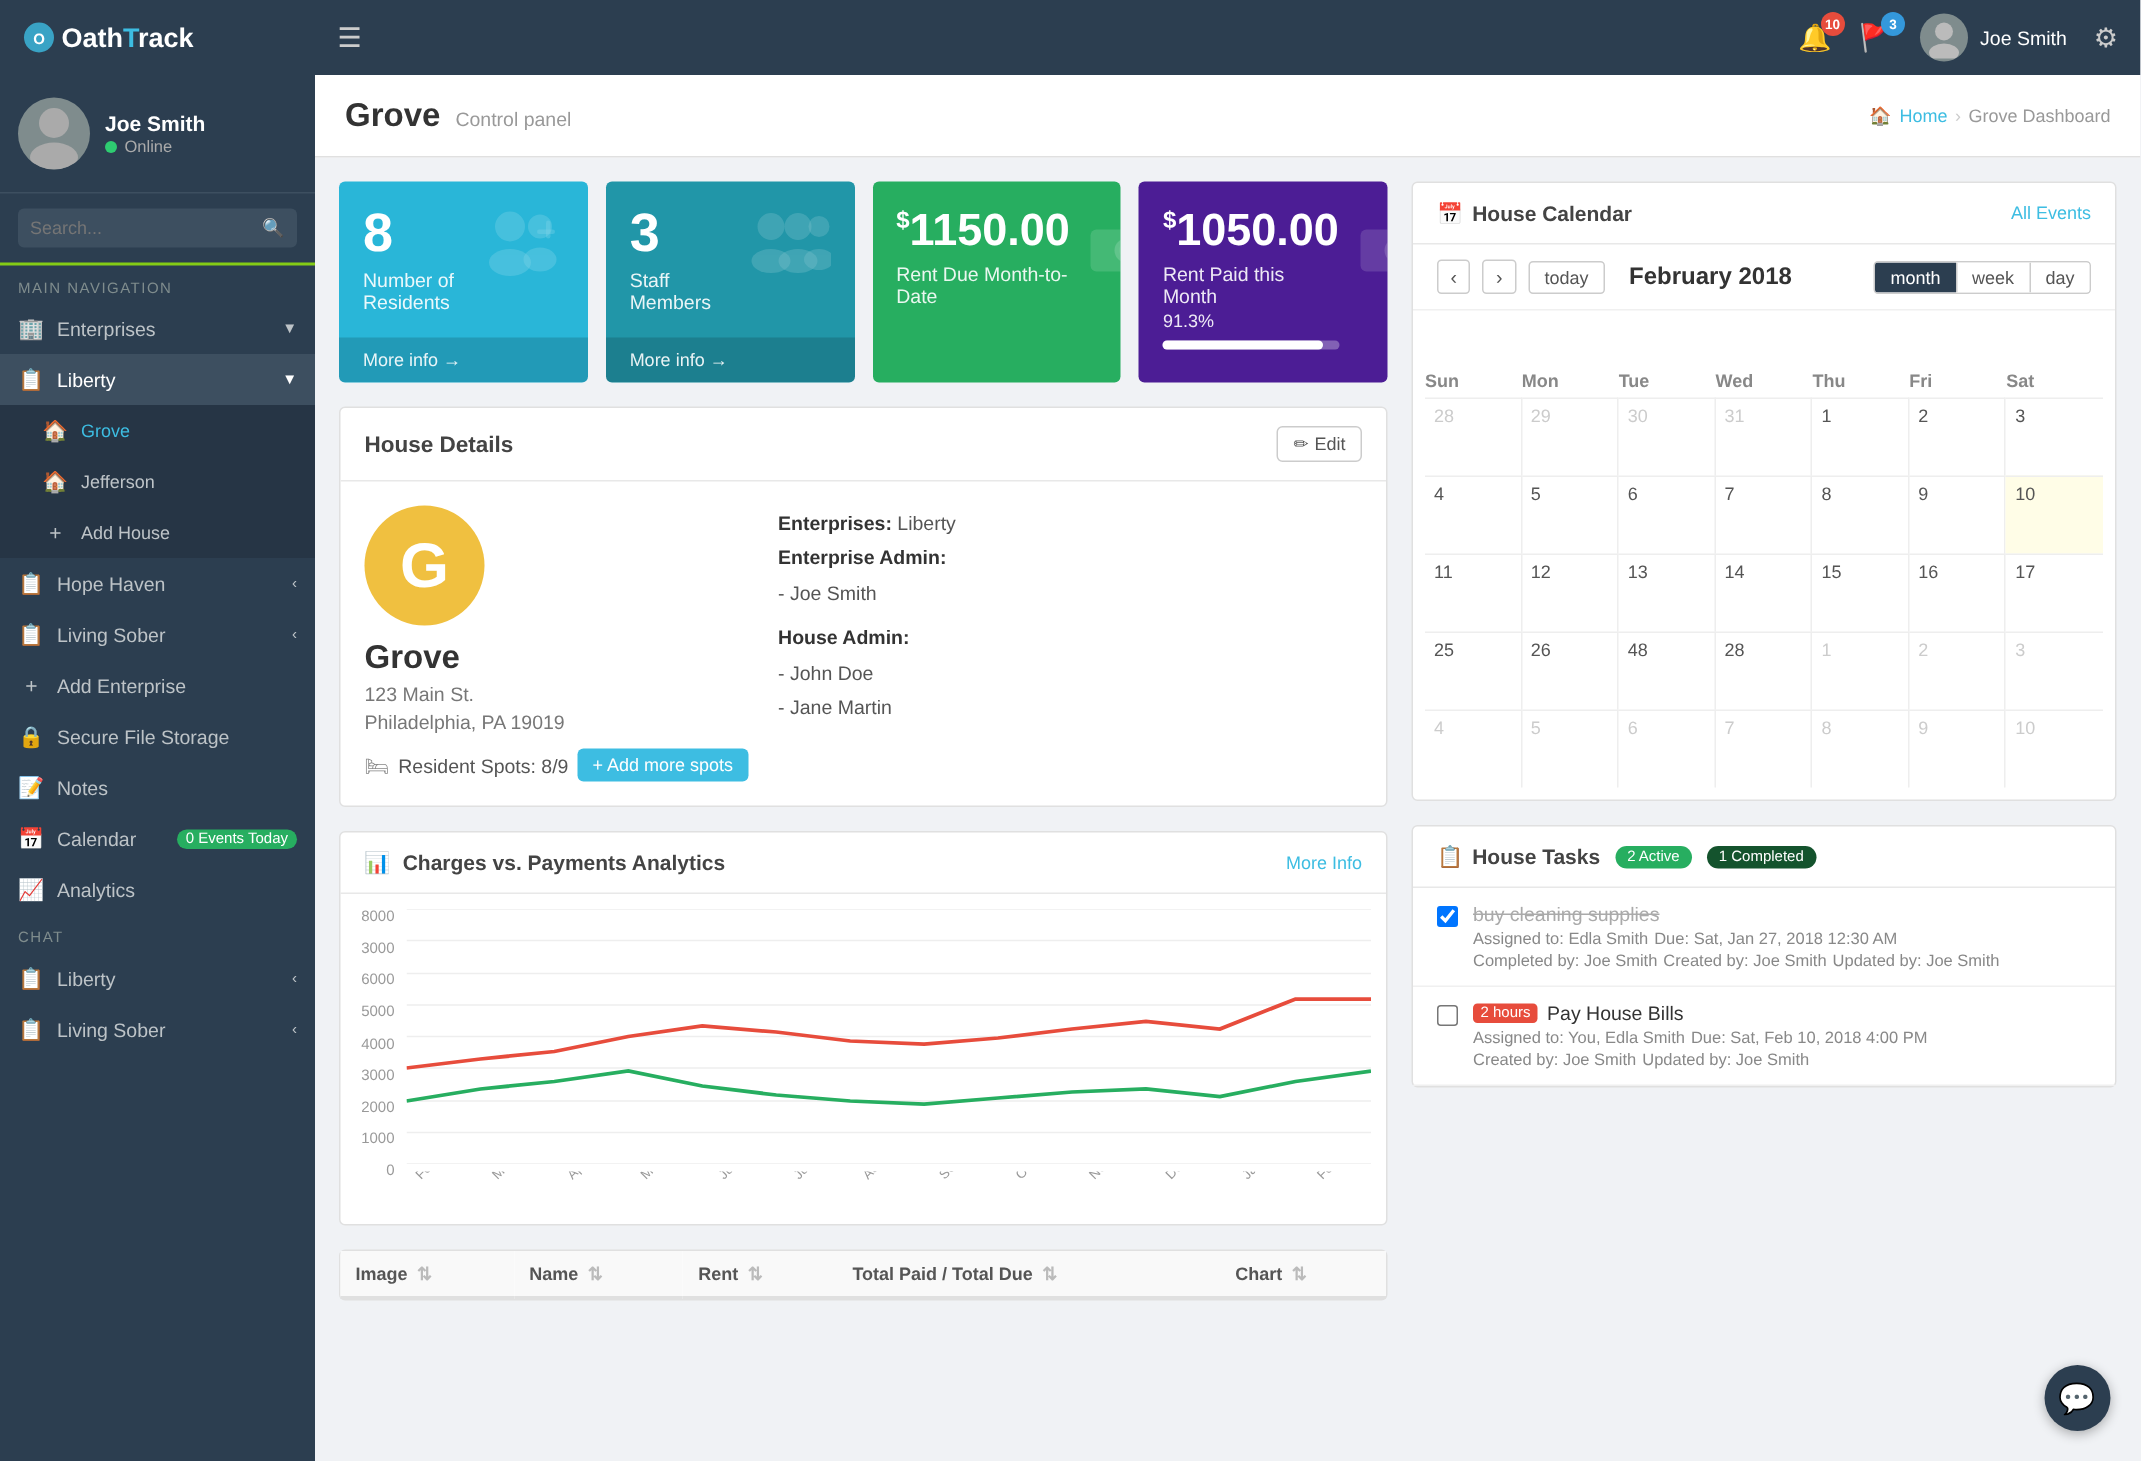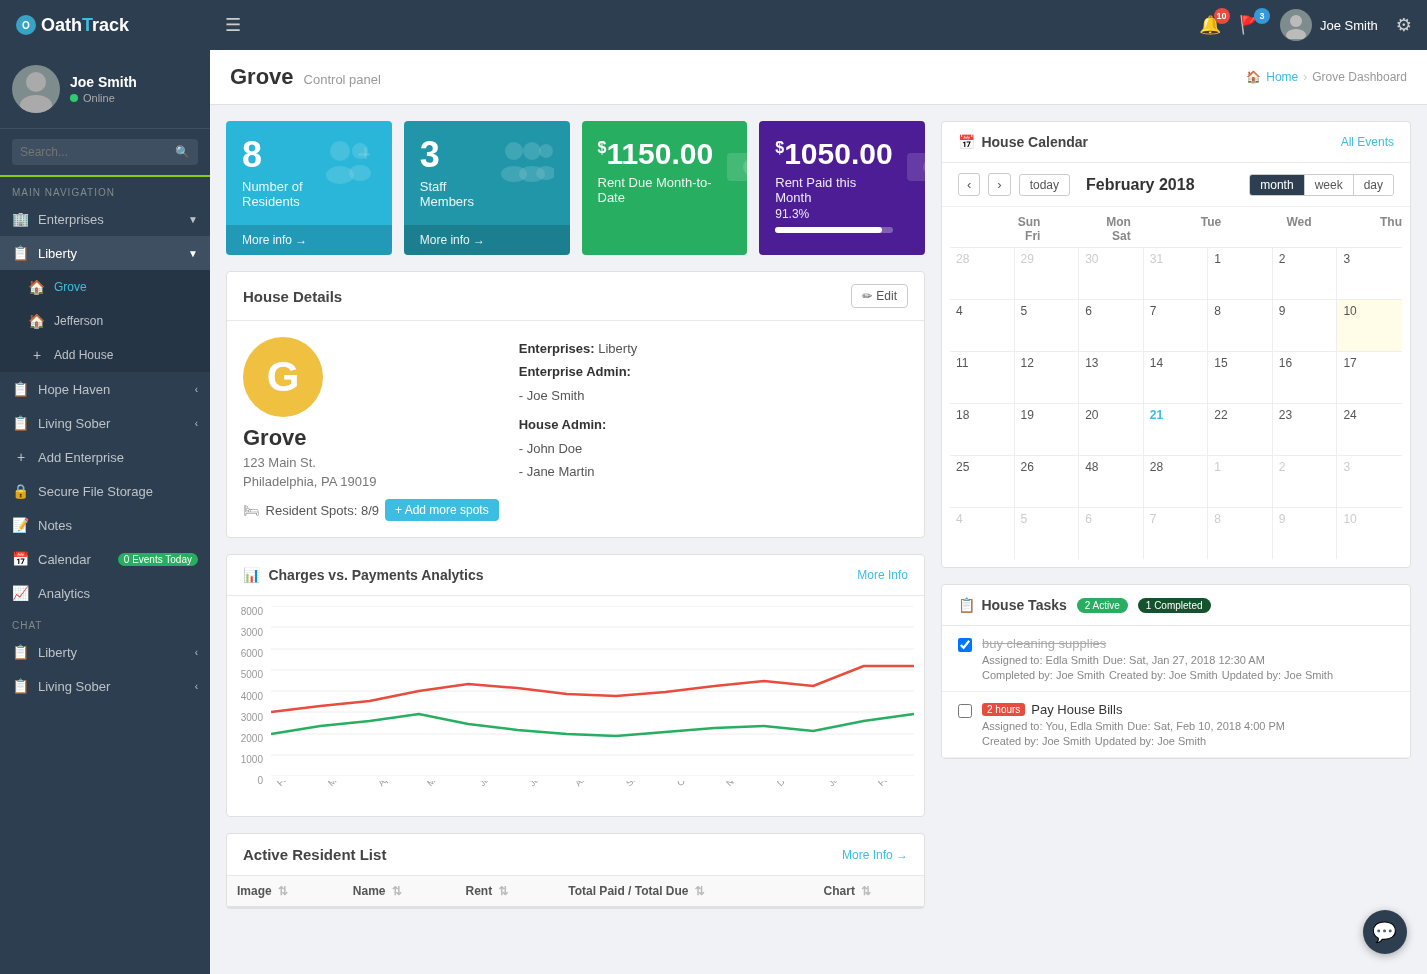--- a/index.html
+++ b/index.html
@@ -157,21 +157,21 @@
     .calendar-header h3 { font-size: 14px; font-weight: 600; color: #444; display: flex; align-items: center; gap: 6px; }
     .cal-nav { display: flex; align-items: center; gap: 8px; padding: 10px 16px; border-bottom: 1px solid #f0f0f0; }
     .cal-btn { border: 1px solid #ccc; background: #fff; border-radius: 3px; padding: 3px 8px; cursor: pointer; font-size: 13px; color: #555; }
     .cal-today-btn { border: 1px solid #ccc; background: #fff; border-radius: 3px; padding: 3px 10px; cursor: pointer; font-size: 12px; color: #555; }
     .cal-title { font-size: 16px; font-weight: 600; color: #333; margin: 0 8px; }
     .cal-view-btns { margin-left: auto; display: flex; border: 1px solid #ccc; border-radius: 3px; overflow: hidden; }
     .cal-view-btn { padding: 3px 10px; font-size: 12px; cursor: pointer; background: #fff; border: none; color: #555; border-left: 1px solid #ccc; }
     .cal-view-btn:first-child { border-left: none; }
     .cal-view-btn.active { background: #2c3e50; color: #fff; }
     .cal-grid { padding: 0 8px 8px; }
-    .cal-days-header { display: grid; grid-template-columns: repeat(5, 1fr); text-align: right; font-size: 12px; font-weight: 600; color: #888; padding: 8px 0 4px; }
+    .cal-days-header { display: grid; grid-template-columns: repeat(7, 1fr); text-align: left; font-size: 12px; font-weight: 600; color: #888; padding: 8px 0 4px; margin-top: 32px; }
     .cal-grid-rows { display: flex; flex-direction: column; }
     .cal-row { display: grid; grid-template-columns: repeat(7, 1fr); }
     .cal-cell { min-height: 52px; border-top: 1px solid #eee; border-right: 1px solid #eee; padding: 4px 6px; font-size: 12px; color: #555; }
     .cal-cell:last-child { border-right: none; }
     .cal-cell.other-month { color: #ccc; }
     .cal-cell.today { background: #fffde7; }
     .cal-cell.highlighted { color: #3dbde2; font-weight: bold; }
 
     
     .tasks-card { background: #fff; border-radius: 4px; border: 1px solid #e0e0e0; }
@@ -524,24 +524,20 @@
                 <span style="transform:rotate(-45deg);transform-origin:top left;display:inline-block;white-space:nowrap;">Nov 2017</span>
                 <span style="transform:rotate(-45deg);transform-origin:top left;display:inline-block;white-space:nowrap;">Dec 2017</span>
                 <span style="transform:rotate(-45deg);transform-origin:top left;display:inline-block;white-space:nowrap;">Jan 2018</span>
                 <span style="transform:rotate(-45deg);transform-origin:top left;display:inline-block;white-space:nowrap;">Feb 2018</span>
               </div>
             </div>
           </div>
         </div>
 
         <div class="resident-card">
-          <div class="resident-header">
-            <h3>Active Resident List</h3>
-            <a class="more-info-link">More Info →</a>
-          </div>
           <table class="resident-table">
             <thead>
               <tr>
                 <th>Image <span class="sort-icon">⇅</span></th>
                 <th>Name <span class="sort-icon">⇅</span></th>
                 <th>Rent <span class="sort-icon">⇅</span></th>
                 <th>Total Paid / Total Due <span class="sort-icon">⇅</span></th>
                 <th>Chart <span class="sort-icon">⇅</span></th>
               </tr>
             </thead>
@@ -605,29 +601,20 @@
                 <div class="cal-row">
                   <div class="cal-cell">11</div>
                   <div class="cal-cell">12</div>
                   <div class="cal-cell">13</div>
                   <div class="cal-cell">14</div>
                   <div class="cal-cell">15</div>
                   <div class="cal-cell">16</div>
                   <div class="cal-cell">17</div>
                 </div>
                 <div class="cal-row">
-                  <div class="cal-cell">18</div>
-                  <div class="cal-cell">19</div>
-                  <div class="cal-cell">20</div>
-                  <div class="cal-cell highlighted">21</div>
-                  <div class="cal-cell">22</div>
-                  <div class="cal-cell">23</div>
-                  <div class="cal-cell">24</div>
-                </div>
-                <div class="cal-row">
                   <div class="cal-cell">25</div>
                   <div class="cal-cell">26</div>
                   <div class="cal-cell">48</div>
                   <div class="cal-cell">28</div>
                   <div class="cal-cell other-month">1</div>
                   <div class="cal-cell other-month">2</div>
                   <div class="cal-cell other-month">3</div>
                 </div>
                 <div class="cal-row">
                   <div class="cal-cell other-month">4</div>

